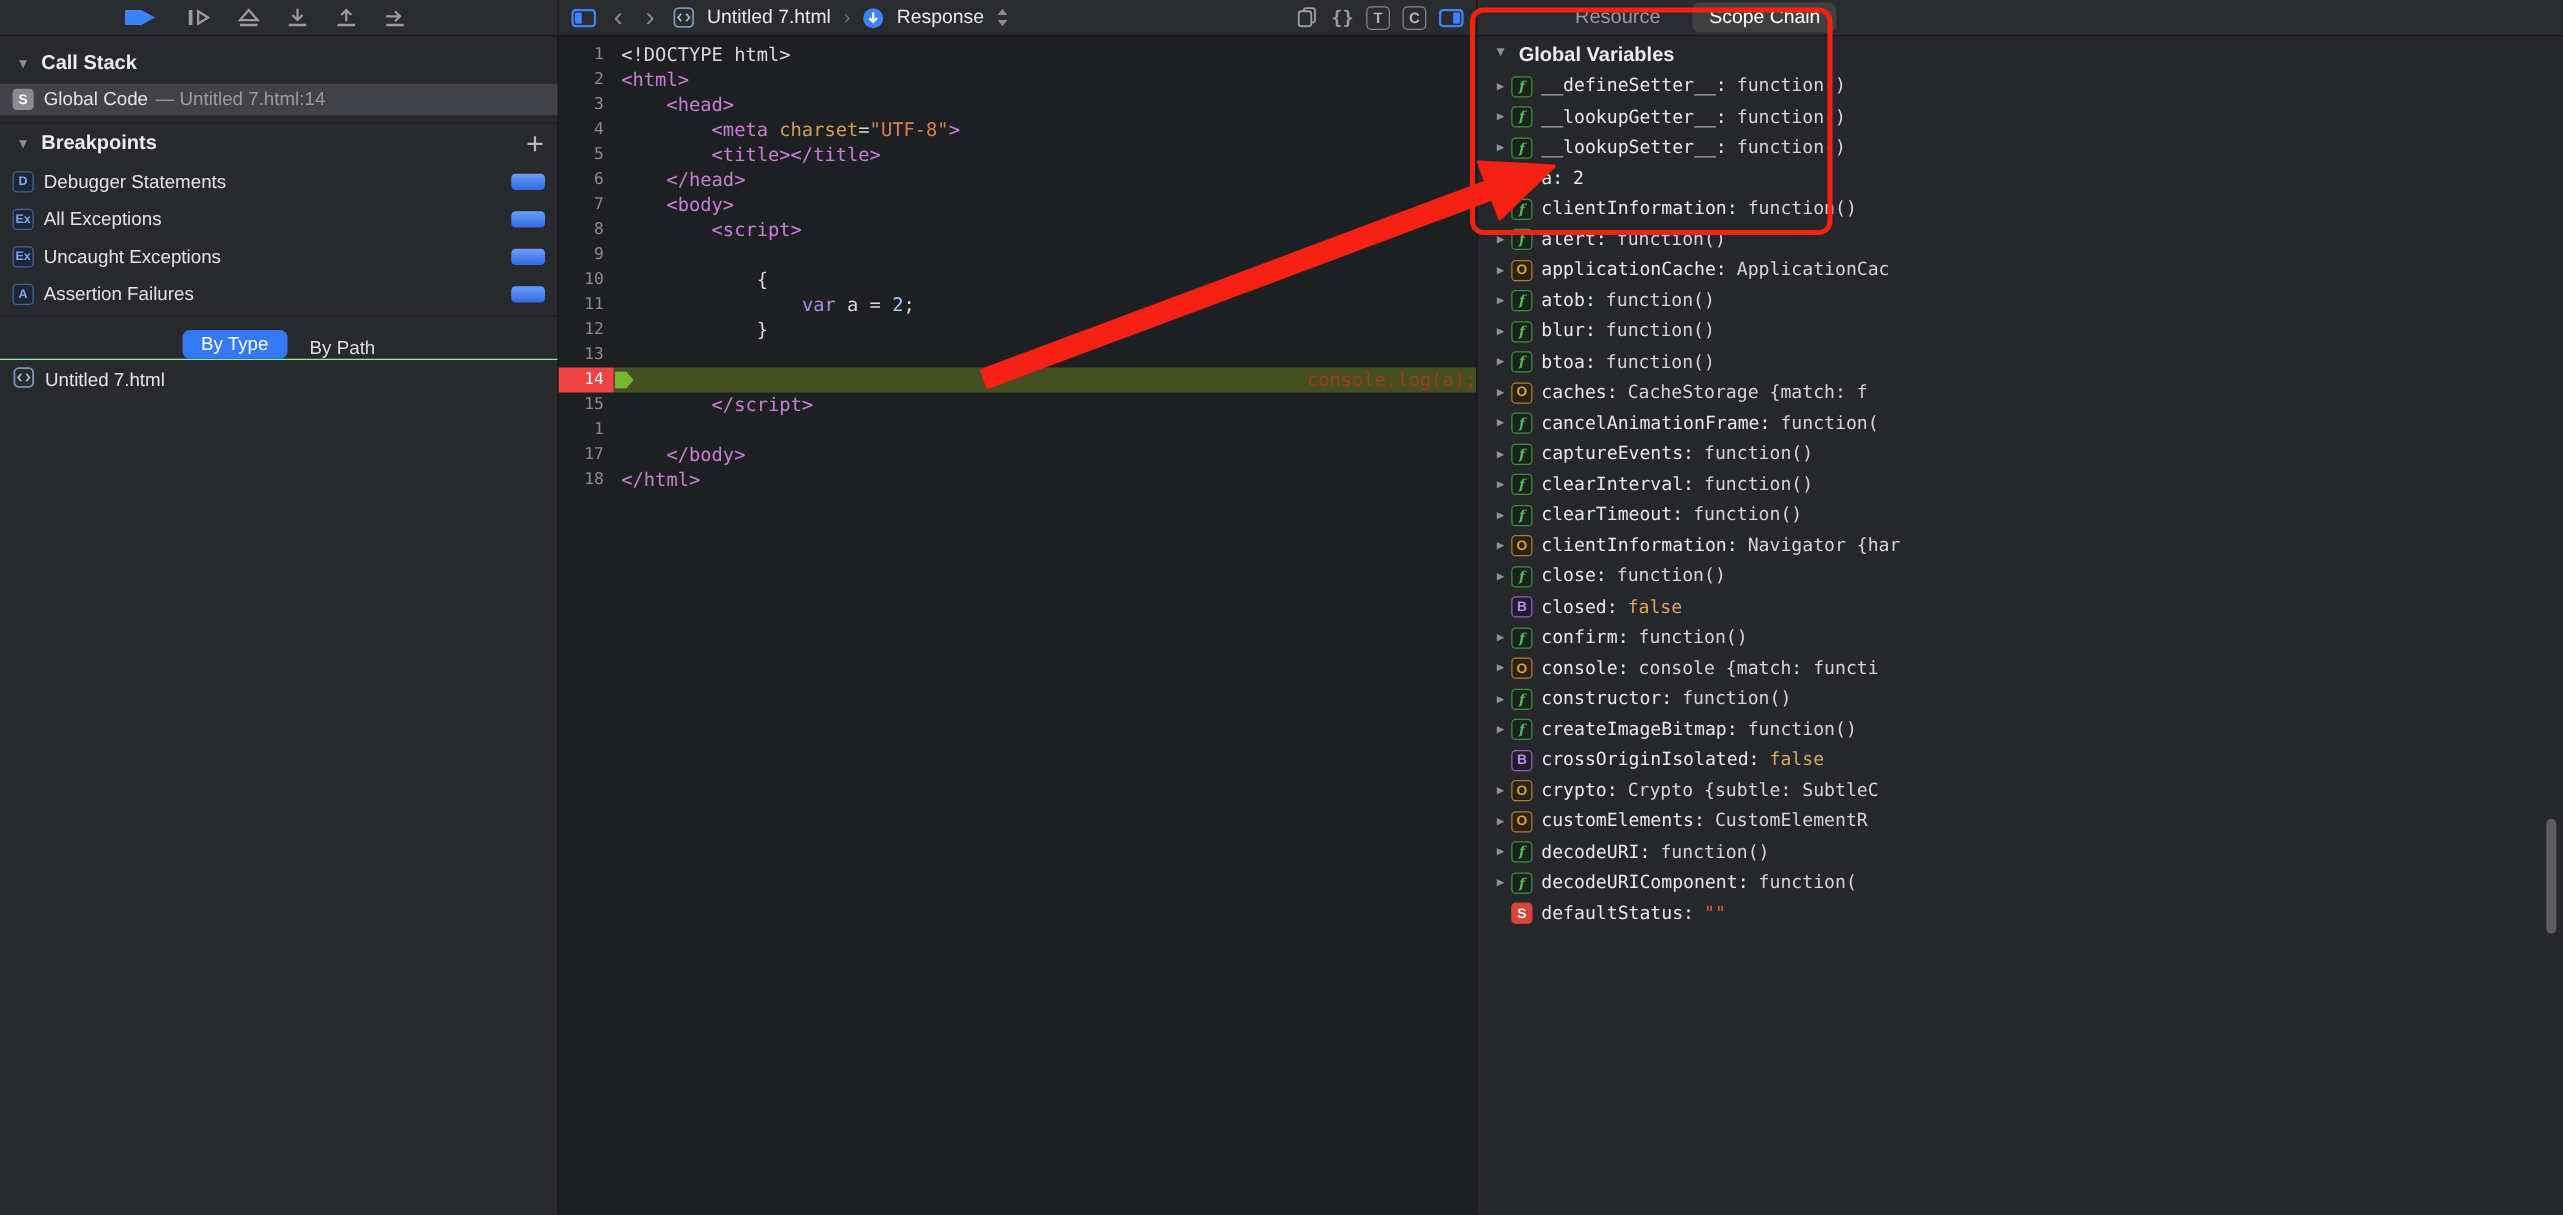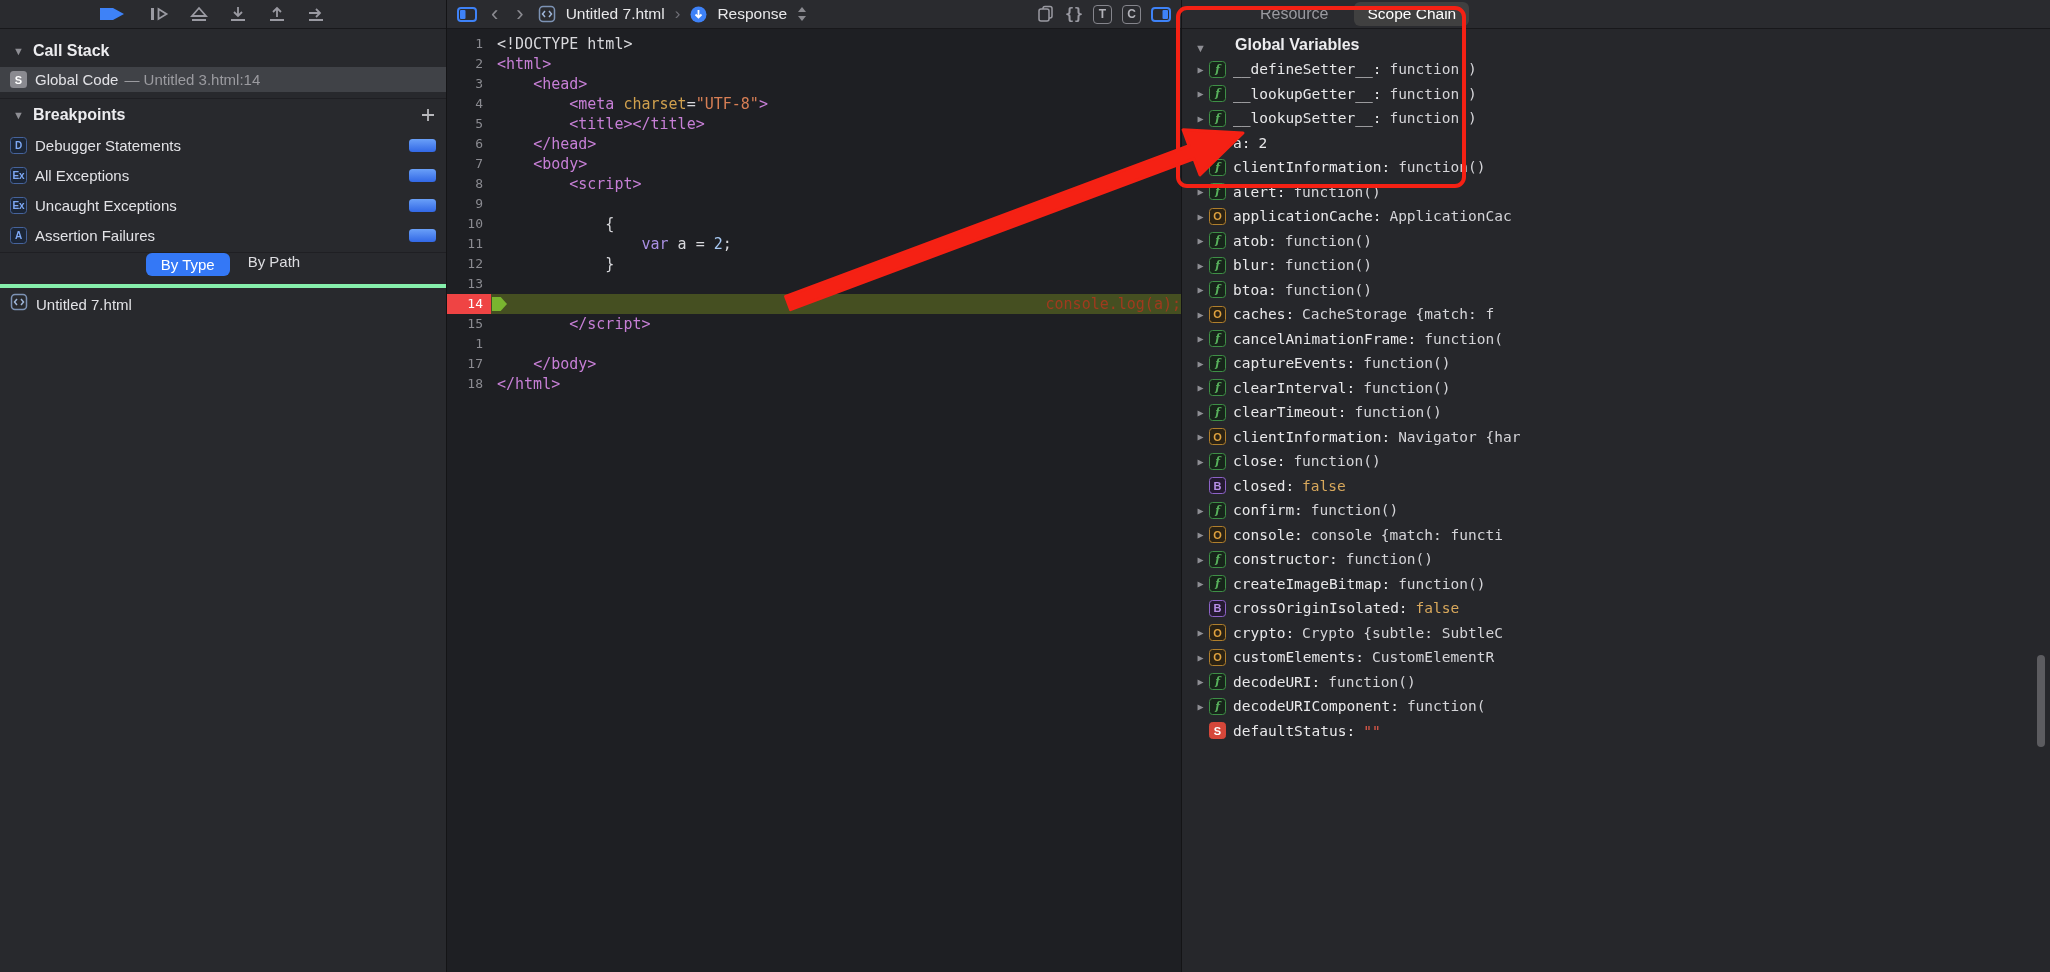--- a/index.html
+++ b/index.html
@@ -60,22 +60,22 @@
   .row-detail { font-size:15px; color:#9b9ba0; margin-left:6px; white-space:nowrap; }
   .cs-row { height:25px; background:#404247; }
   .bp-row { height:30px; }
   .file-row { height:32px; }
   .bp-toggle {
     margin-left:auto; width:27px; height:13px; border-radius:3.5px;
     background:linear-gradient(#6aa0f8,#3268e6); flex:none;
   }
   .filter-bar {
     height:36px; margin-top:2px;
-    display:flex; align-items:flex-start; justify-content:center; gap:18px;
-    border-top:1px solid #1f1f23; border-bottom:4px solid #86efac;
+    display:flex; align-items:flex-end; justify-content:center; gap:18px;
+    border-top:1px solid #1f1f23; border-bottom:1px solid #86efac;
   }
   .pill-btn { background:#3478f6; color:#fff; padding:3px 15px; border-radius:6px; font-size:15px; }
   .plain-btn { color:#dcdce0; font-size:15px; }
 
   
   .badge {
     width:17px; height:17px; border-radius:3.5px; flex:none;
     display:flex; align-items:center; justify-content:center;
     font-size:11px; font-weight:bold; font-family:"Liberation Sans", sans-serif;
   }
@@ -105,21 +105,21 @@
   }
   .tok-plain   { color:#d8d8dc; }
   .tok-tag     { color:#c77fd6; }
   .tok-attr    { color:#d0a04e; }
   .tok-string  { color:#d87f55; }
   .tok-keyword { color:#a98fe2; }
   .tok-number  { color:#a7c8f2; }
   .tok-exec    { color:#a03a1e; }
 
   
-  .scope-head { display:flex; align-items:flex-end; padding:7px 10px 1px;gap:20px; }
+  .scope-head { display:flex; align-items:flex-start; padding:7px 10px 1px; }
   .scope-head .disc { font-size:11px; }
   .scope-title { font-weight:bold; font-size:16px; color:#ececef; margin-left:6px; }
   #var-list { margin-top:2px; }
   .var-row {
     height:24.5px; display:flex; align-items:center; padding-left:10px;
     font-family:"DejaVu Sans Mono", monospace; font-size:14.5px; white-space:nowrap; overflow:hidden;
   }
   .var-row .badge { margin-right:7px; }
   .var-name { color:#e8e8ea; margin-right:8px;text-align:center; }
   .val-fn, .val-obj { color:#d4d4d8; }
@@ -183,21 +183,21 @@
 
 
   <section class="sec">
     <div class="sec-head">
       <span class="disc down"></span>
       <span class="sec-title">Call Stack</span>
     </div>
     <div class="row cs-row">
       <span class="badge badge-s">S</span>
       <span class="row-label">Global Code</span>
-      <span class="row-detail">— Untitled 3.html:14</span>
+      <span class="row-detail">— Untitled 7.html:14</span>
     </div>
   </section>
 
   <section class="sec">
     <div class="sec-head">
       <span class="disc down"></span>
       <span class="sec-title">Breakpoints</span>
       <span class="sec-action">
         <svg width="16" height="16" viewBox="0 0 16 16">
             <path d="M8 2 v12 M2 8 h12" stroke="#b8b8bc" stroke-width="1.8"></path>

